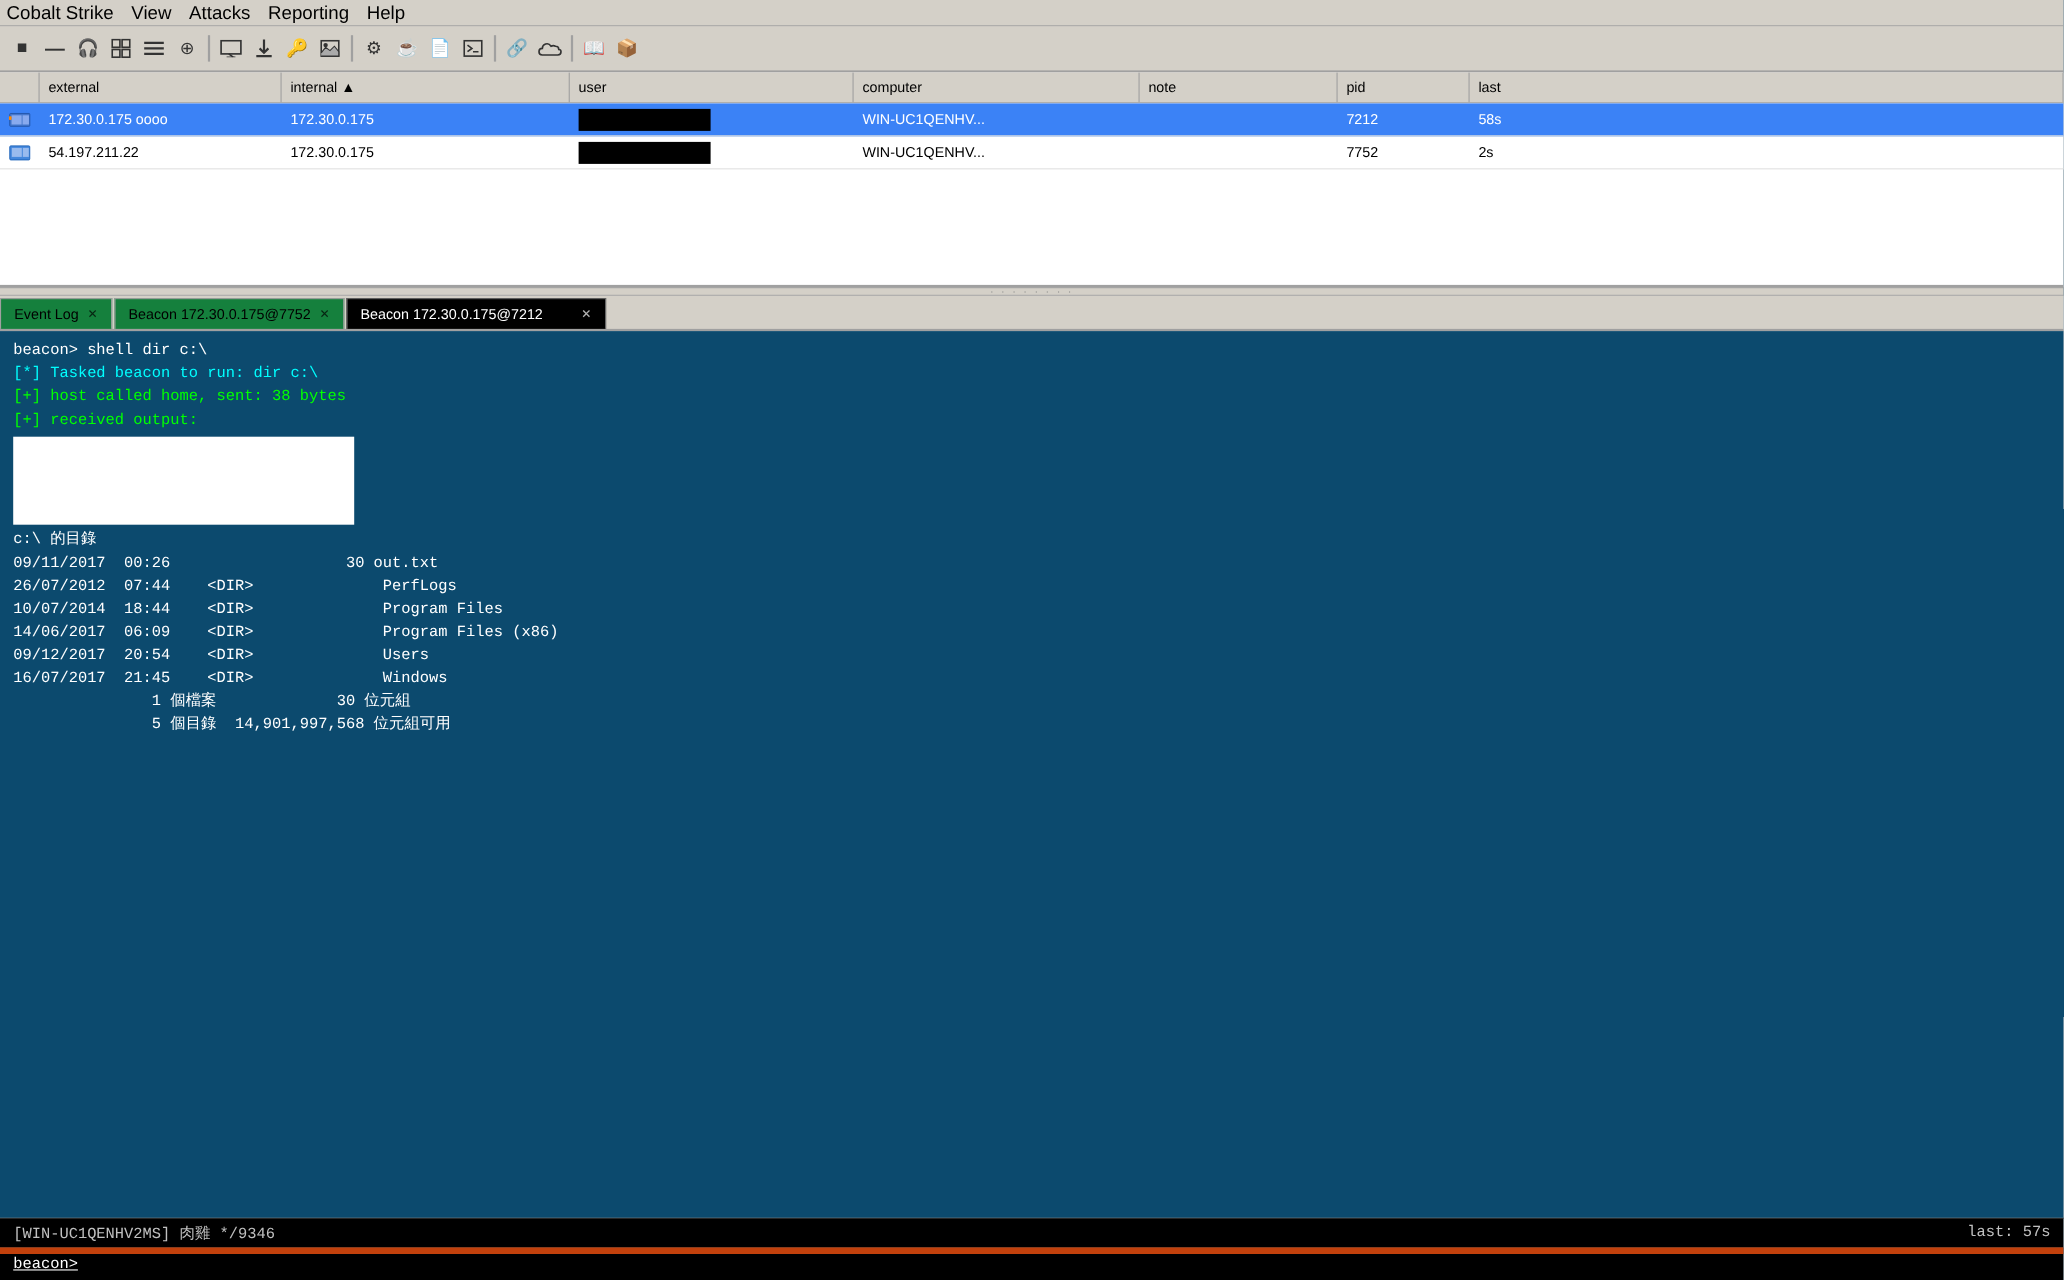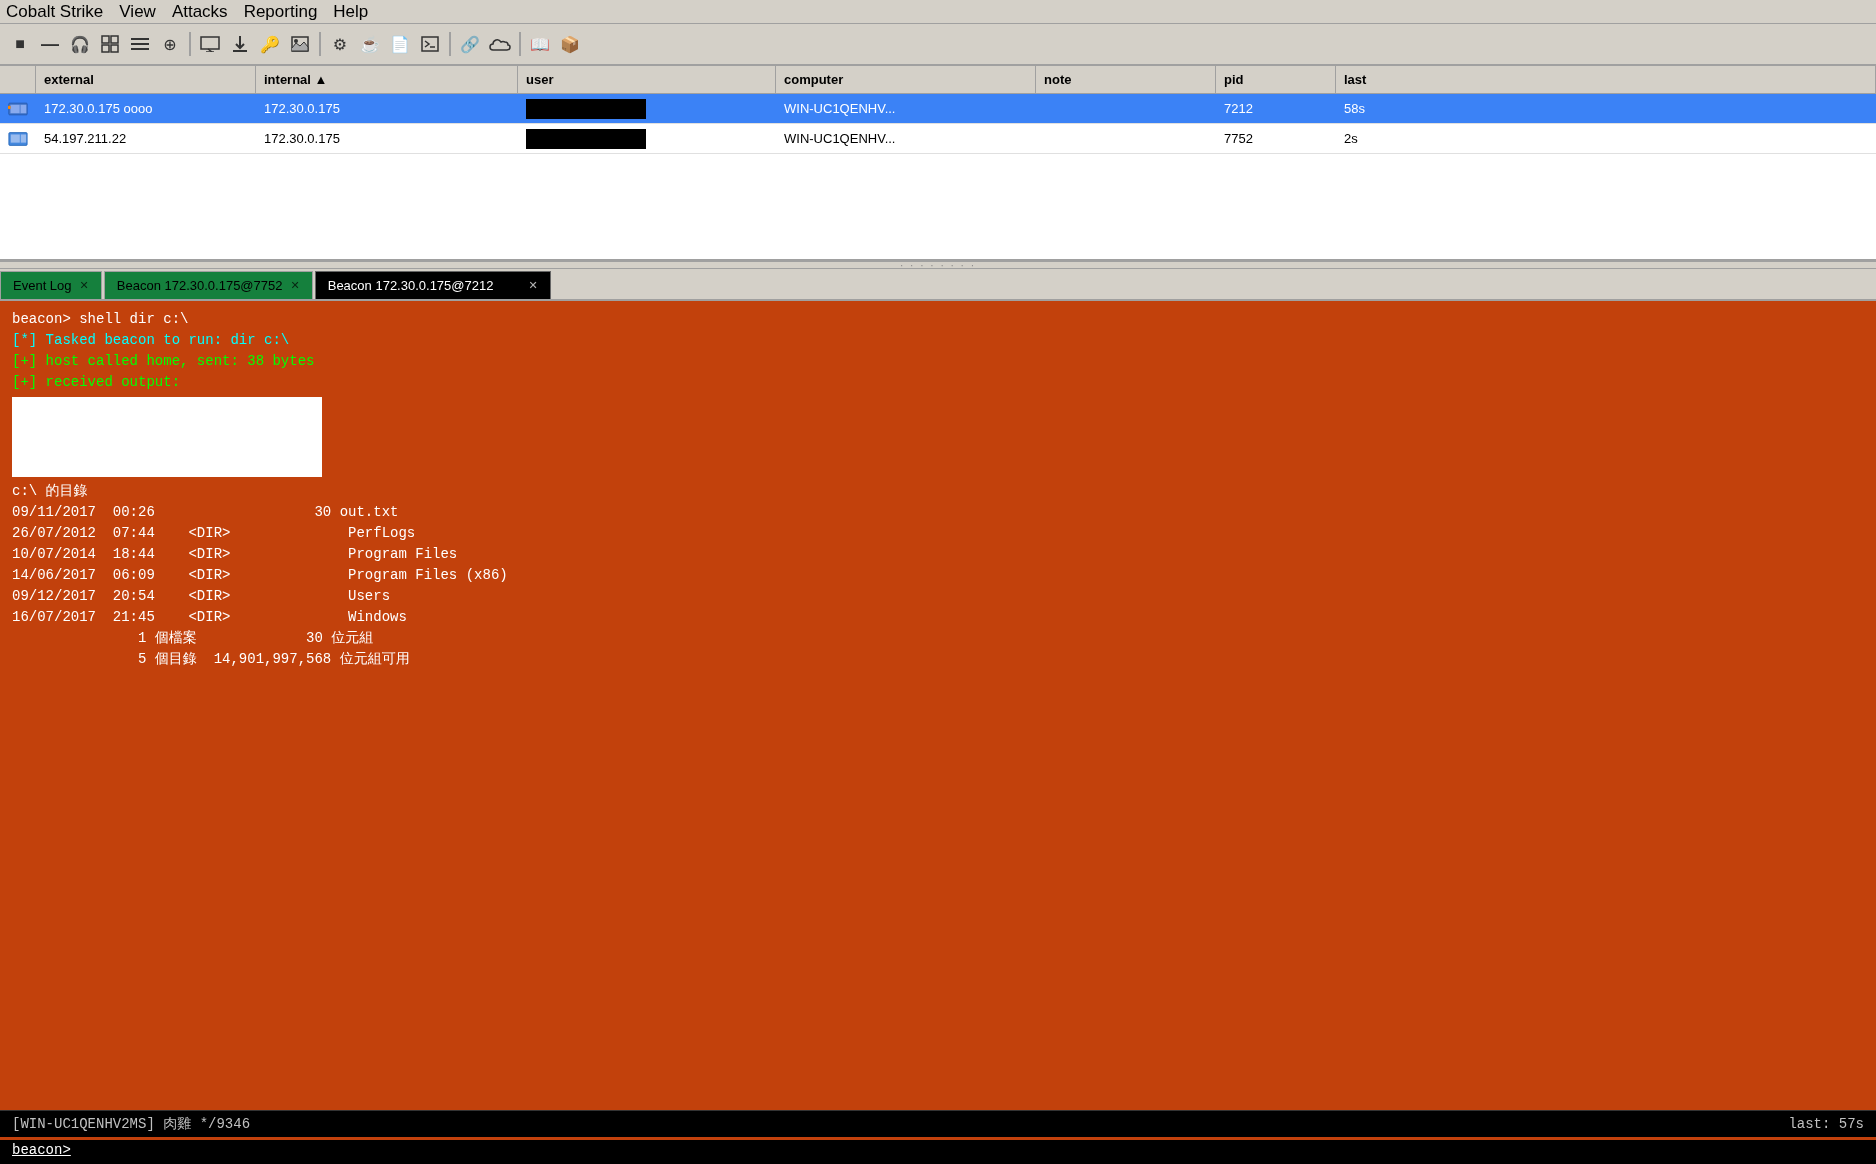--- a/index.html
+++ b/index.html
@@ -68,21 +68,21 @@
     .table-header {
       display: flex;
       background: #d4d0c8;
       border-bottom: 1px solid #a0a0a0;
       height: 28px;
       align-items: center;
     }
     .th {
       padding: 4px 8px;
       font-size: 13px;
-      font-weight: bold;
+      font-weight: normal;
       color: #000;
       border-right: 1px solid #a0a0a0;
       height: 100%;
       display: flex;
       align-items: center;
       cursor: pointer;
     }
 
     
     .table-body { background: #fff; }
@@ -173,21 +173,21 @@
     }
     .tab-close {
       font-size: 11px;
       cursor: pointer;
       opacity: 0.7;
     }
 
     
     .terminal {
       flex: 1;
-      background: #c2410c;
+      background: #0c4a6e;
       color: #c0c0c0;
       font-family: 'Courier New', Courier, monospace;
       font-size: 14px;
       padding: 8px 12px;
       overflow-y: auto;
       overflow-x: hidden;
       line-height: 1.5;
       position: relative;
     }
     .terminal-line { white-space: pre; }
@@ -208,21 +208,21 @@
       align-items: center;
     }
 
     
     .input-line {
       background: #000;
       color: #ffffff;
       font-family: 'Courier New', Courier, monospace;
       font-size: 14px;
       padding: 2px 12px 6px;
-      border-top: 3px solid #c2410c;
+      border-top: 6px solid #c2410c;
       text-decoration: underline;
     }
 
     
     .terminal::-webkit-scrollbar { width: 12px; }
     .terminal::-webkit-scrollbar-track { background: #333; }
     .terminal::-webkit-scrollbar-thumb { background: #666; }
 
     .main-layout {
       display: flex;

